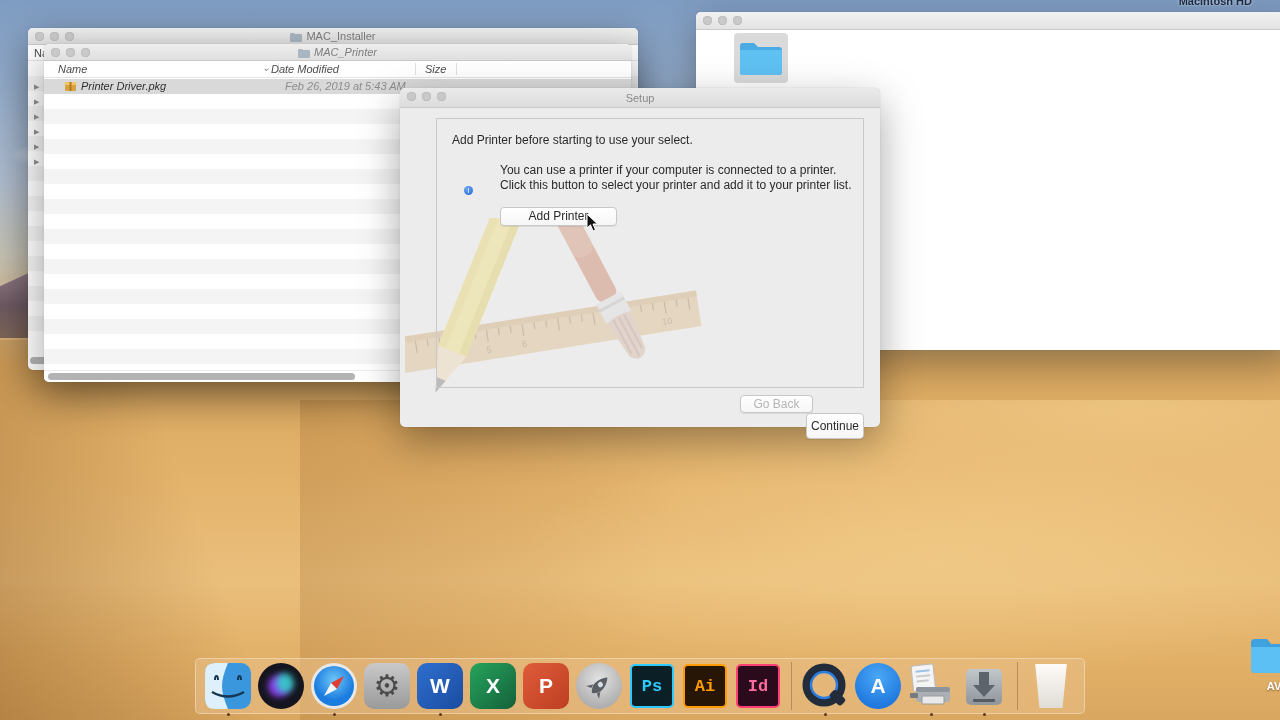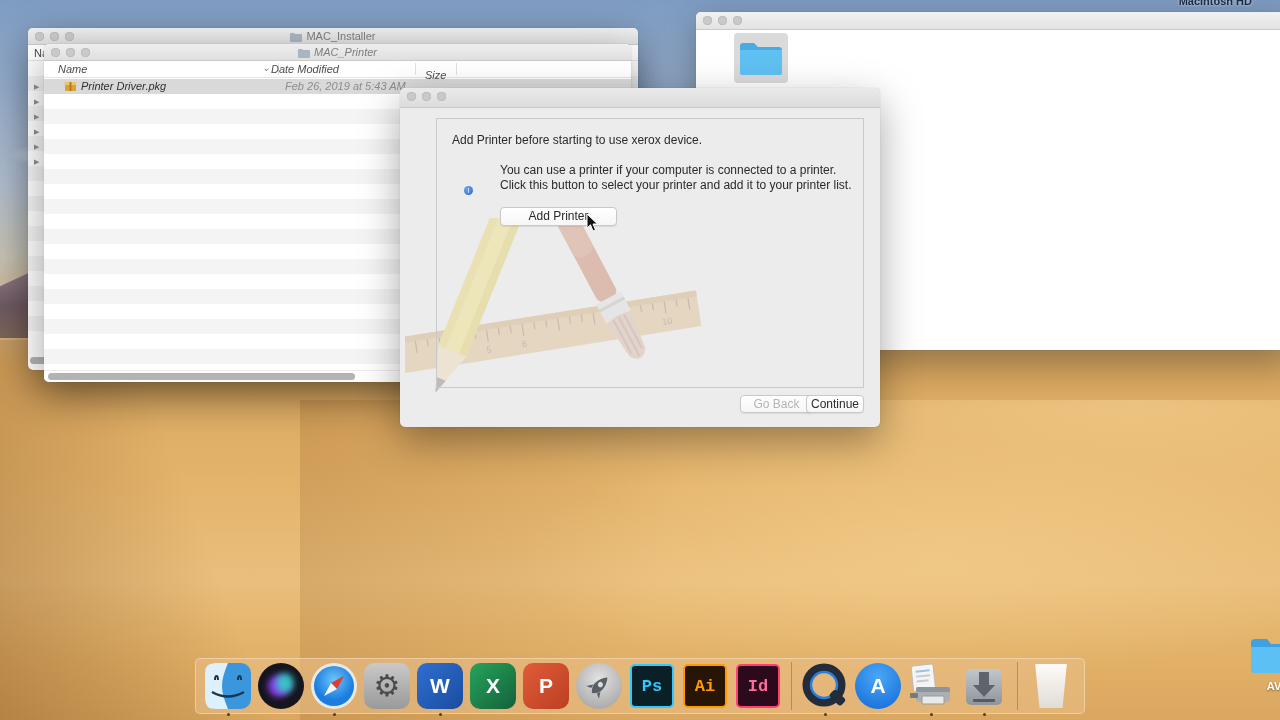--- a/index.html
+++ b/index.html
@@ -42,21 +42,21 @@
   #win-installer .hscroll { position:absolute; left:2px; bottom:6px; width:16px; height:7px; background:#b3b3b3; border-radius:4px; }
 
   
   #win-printer { left:44px; top:44px; width:587px; height:338px; z-index:11;font-style:italic; }
   #win-printer .hdr-row { position:relative; height:17px; background:#fff; border-bottom:1px solid #e4e4e4; font-size:11px; color:#4c4c4c; }
   #win-printer .hdr-row .col-name { position:absolute; left:14px; top:2px; }
   #win-printer .hdr-row .sort-chevron { position:absolute; left:218px; top:1px; color:#8a8a8a; font-size:10px; }
   #win-printer .hdr-row .div1 { position:absolute; left:234px; top:2px; bottom:2px; width:1px; background:#e0e0e0; }
   #win-printer .hdr-row .col-date { position:absolute; left:227px; top:2px; }
   #win-printer .hdr-row .div2 { position:absolute; left:371px; top:2px; bottom:2px; width:1px; background:#e0e0e0; }
-  #win-printer .hdr-row .col-size { position:absolute; left:381px; top:8px; }
+  #win-printer .hdr-row .col-size { position:absolute; left:381px; top:2px; }
   #win-printer .hdr-row .div3 { position:absolute; left:412px; top:2px; bottom:2px; width:1px; background:#e0e0e0; }
   #win-printer .list { position:absolute; left:0; right:0; top:35px; bottom:12px; overflow:hidden;
     background:repeating-linear-gradient(180deg,#fff 0 15px,#f4f4f5 15px 30px); background-position:0 15px; }
   .row-selected { position:relative; height:15px; background:#d9d9d9; font-size:11px; color:#303030; }
   .row-selected .pkg-icon { position:absolute; left:20px; top:2px; }
   .row-selected .file-name { position:absolute; left:37px; top:1px; }
   .row-selected .file-date { position:absolute; left:241px; top:1px; color:#8c8c8c;text-align:center; }
   #win-printer .scroll-track { position:absolute; left:0; right:0; bottom:0; height:12px; background:#fff; border-top:1px solid #ececec; border-radius:0 0 5px 5px; }
   #win-printer .scroll-thumb { position:absolute; left:4px; top:2px; width:307px; height:7px; background:#b3b3b3; border-radius:4px; }
 
@@ -74,21 +74,21 @@
   #dlg .illustration { position:absolute; left:5px; top:130px; width:300px; height:205px; opacity:.32; z-index:1; pointer-events:none; }
   #dlg .inner-box { position:absolute; left:36px; top:30px; width:428px; height:270px; border:1px solid #c9c9c9; z-index:2; pointer-events:none; }
   #dlg .heading { position:absolute; left:52px; top:45px; font-size:12px; color:#2a2a2a; z-index:3; }
   #dlg .info-dot { position:absolute; left:64px; top:98px; width:9px; height:9px; border-radius:50%;
     background:radial-gradient(circle at 35% 30%,#6ea6f0,#1f66d6); color:#fff; font-size:7px; line-height:9px; text-align:center; z-index:3; }
   #dlg .body-text { position:absolute; left:100px; top:75px; width:360px; font-size:12px; line-height:15px; color:#2a2a2a; z-index:3; }
   .mac-btn { position:absolute; background:linear-gradient(#ffffff,#f6f6f6); border:1px solid #c8c8c8; border-radius:4px;
     font-size:12px; color:#2b2b2b; text-align:center; box-shadow:0 1px 1px rgba(0,0,0,.08); z-index:3; font-family:"Liberation Sans",sans-serif; }
   #btn-add { left:100px; top:119px; width:117px; height:19px; line-height:17px; }
   #btn-back { left:340px; top:307px; width:73px; height:18px; line-height:16px; color:#b4b4b4; }
-  #btn-continue { left:406px; top:307px; width:58px; height:18px; line-height:16px; }
+  #btn-continue { left:406px; top:325px; width:58px; height:26px; line-height:16px; }
 
   
   #dock { position:absolute; left:195px; top:658px; width:890px; height:56px; z-index:30;
     background:rgba(233,192,138,.55); border:1px solid rgba(255,255,255,.35); border-radius:5px;
     display:flex; align-items:center; padding:0 9px; gap:7px; }
   .dock-item { position:relative; width:46px; height:46px; flex:0 0 auto; }
   .dock-item.running::after { content:""; position:absolute; left:50%; bottom:-7px; width:3px; height:3px; margin-left:-1px; border-radius:50%; background:#59391d; }
   .dock-sep { width:1px; height:48px; background:rgba(110,80,50,.4); flex:0 0 auto; margin:0 3px; }
   .tile { width:46px; height:46px; border-radius:10px; display:flex; align-items:center; justify-content:center; }
   .circle { width:46px; height:46px; border-radius:50%; display:flex; align-items:center; justify-content:center; }
@@ -214,20 +214,21 @@
     <div class="icon-label"><span>MAC_Installer</span></div>
   </div>
 
   <div class="window" id="dlg">
     <div class="titlebar">
       <div class="lights">
         <span class="light"></span>
         <span class="light"></span>
         <span class="light"></span>
       </div>
+      <div class="win-title">Setup</div>
     </div>
 
     <svg class="illustration" viewBox="0 0 300 205">
 
       <g transform="rotate(-9 150 110)">
         <rect x="-5" y="95" width="300" height="36" fill="#d9ab68"></rect>
         <rect x="-5" y="95" width="300" height="6" fill="#c4924c"></rect>
         <g stroke="#7a5528" stroke-width="1.2">
           <line x1="10" y1="101" x2="10" y2="113"></line>
             <line x1="22" y1="101" x2="22" y2="108"></line>
@@ -277,21 +278,21 @@
         <rect x="198" y="-30" width="22" height="110" rx="8" fill="#b85a31"></rect>
         <rect x="198" y="-30" width="22" height="60" rx="8" fill="#c9714a"></rect>
         <rect x="195" y="78" width="28" height="22" fill="#d9d9d9"></rect>
         <rect x="195" y="84" width="28" height="3" fill="#a8a8a8"></rect>
         <path d="M196 100 Q209 96 222 100 L218 140 Q209 152 200 140 Z" fill="#caa28c"></path>
         <path d="M203 100 L203 138 M209 100 L209 144 M215 100 L215 138" stroke="#a97860" stroke-width="2" fill="none"></path>
       </g>
     </svg>
 
     <div class="inner-box"></div>
-    <div class="heading">Add Printer before starting to use xerox device.</div>
+    <div class="heading">Add Printer before starting to use your select.</div>
     <div class="info-dot">i</div>
     <div class="body-text">You can use a printer if your computer is connected to a printer. Click this button to select your printer and add it to your printer list.</div>
     <button class="mac-btn" id="btn-add">Add Printer</button>
     <button class="mac-btn" id="btn-back">Go Back</button>
     <button class="mac-btn" id="btn-continue">Continue</button>
   </div>
 
   <div id="av-folder">
     <svg width="48" height="38" viewBox="0 0 48 38">
       <path d="M1 7 Q1 3 5 3 H17 L21 8 H43 Q47 8 47 12 V33 Q47 37 43 37 H5 Q1 37 1 33 Z" fill="#3fa2e0"></path>

